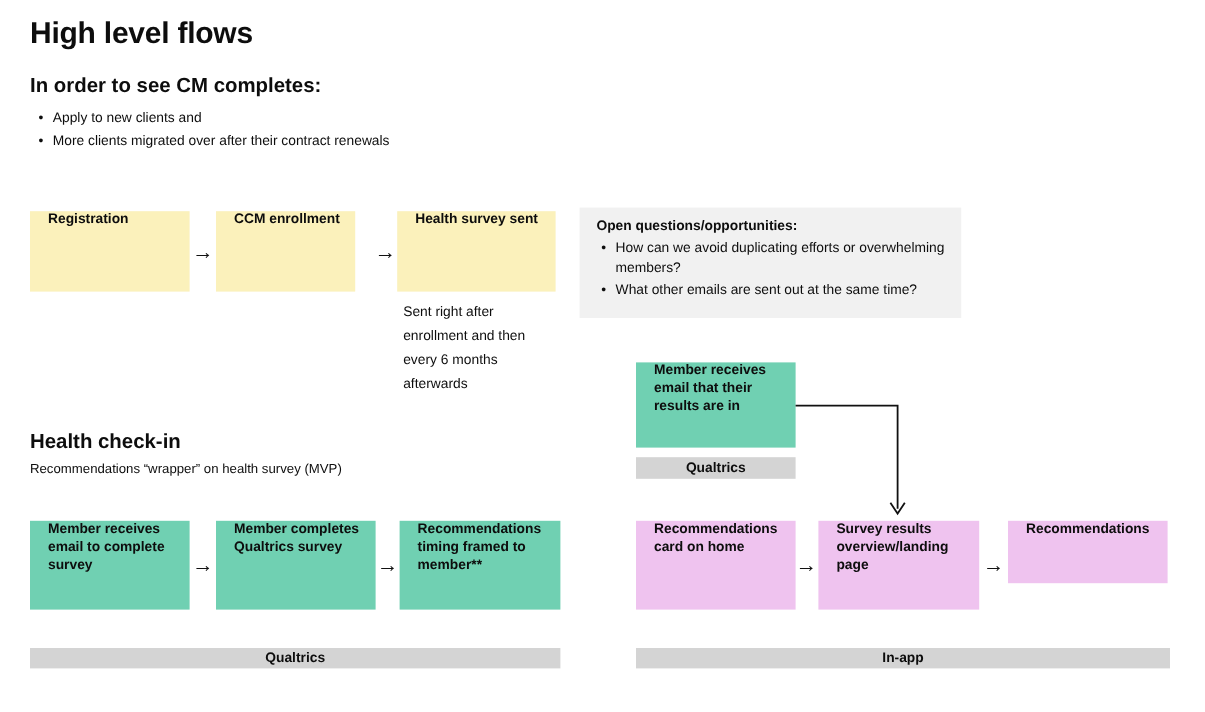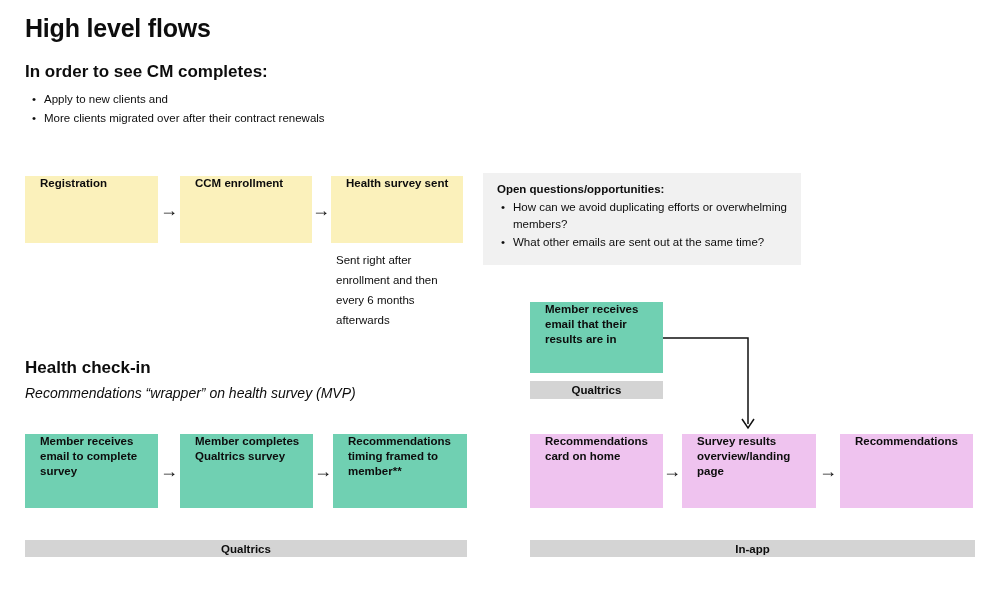--- a/index.html
+++ b/index.html
@@ -2,21 +2,21 @@
 <html><head>
 <meta charset="utf-8">
 <style>
   * { margin:0; padding:0; box-sizing:border-box; }
   html,body { background:#ffffff; }
   body { font-family:"Liberation Sans","DejaVu Sans",sans-serif; color:#0d0d0d; }
   .canvas { position:relative; width:1004px; height:593px; background:#ffffff; overflow:hidden; }
 
   .page-title { position:absolute; left:25px; top:14px; font-size:25px; font-weight:700; letter-spacing:-0.2px; }
   .section-heading { position:absolute; font-size:17px; font-weight:700; }
-  .sub-note { position:absolute; font-size:14px; font-weight:400;font-style:italic; }
+  .sub-note { position:absolute; font-size:11px; font-weight:400; }
 
   ul.bullets { list-style:none; }
   ul.bullets li { position:relative; padding-left:16px; margin-bottom:5px; font-size:11.5px; line-height:1.2; }
   ul.bullets li::before { content:"•"; position:absolute; left:4px; top:0; }
 
   .cm-bullets { position:absolute; left:28px; top:93px; width:420px; }
 
   .box { position:absolute; display:flex; align-items:flex-start; padding:0 8px 0 15px;
          font-size:11.5px; font-weight:700; line-height:1.3; }
   .yellow { background:#FBF1BB; }
@@ -46,21 +46,21 @@
   <h2 class="section-heading" style="left:25px; top:62px;">In order to see CM completes:</h2>
   <ul class="bullets cm-bullets">
     <li>Apply to new clients and</li>
     <li>More clients migrated over after their contract renewals</li>
   </ul>
 
   <div class="box yellow" style="left:25px; top:176px; width:133px; height:67px;">
     <span>Registration</span>
   </div>
   <span class="arrow" style="left:159px; top:201px;">→</span>
-  <div class="box yellow" style="left:180px; top:176px; width:132px; height:67px;">
+  <div class="box yellow" style="left:180px; top:176px; width:116px; height:67px;">
     <span>CCM enrollment</span>
   </div>
   <span class="arrow" style="left:311px; top:201px;">→</span>
   <div class="box yellow" style="left:331px; top:176px; width:132px; height:67px;">
     <span>Health survey sent</span>
   </div>
 
   <div class="panel">
     <div class="panel-heading">Open questions/opportunities:</div>
     <ul class="bullets">
@@ -99,21 +99,21 @@
   </div>
 
   <div class="box pink" style="left:530px; top:434px; width:133px; height:74px;">
     <span>Recommendations card on home</span>
   </div>
   <span class="arrow" style="left:662px; top:462px;">→</span>
   <div class="box pink" style="left:682px; top:434px; width:134px; height:74px;">
     <span>Survey results overview/landing page</span>
   </div>
   <span class="arrow" style="left:818px; top:462px;">→</span>
-  <div class="box pink" style="left:840px; top:434px; width:133px; height:74px;">
+  <div class="box pink" style="left:840px; top:434px; width:133px; height:52px;">
     <span>Recommendations</span>
   </div>
 
   <div class="bar" style="left:25px; top:540px; width:442px; height:17px;">
     <span>Qualtrics</span>
   </div>
   <div class="bar" style="left:530px; top:540px; width:445px; height:17px;">
     <span>In-app</span>
   </div>
 

